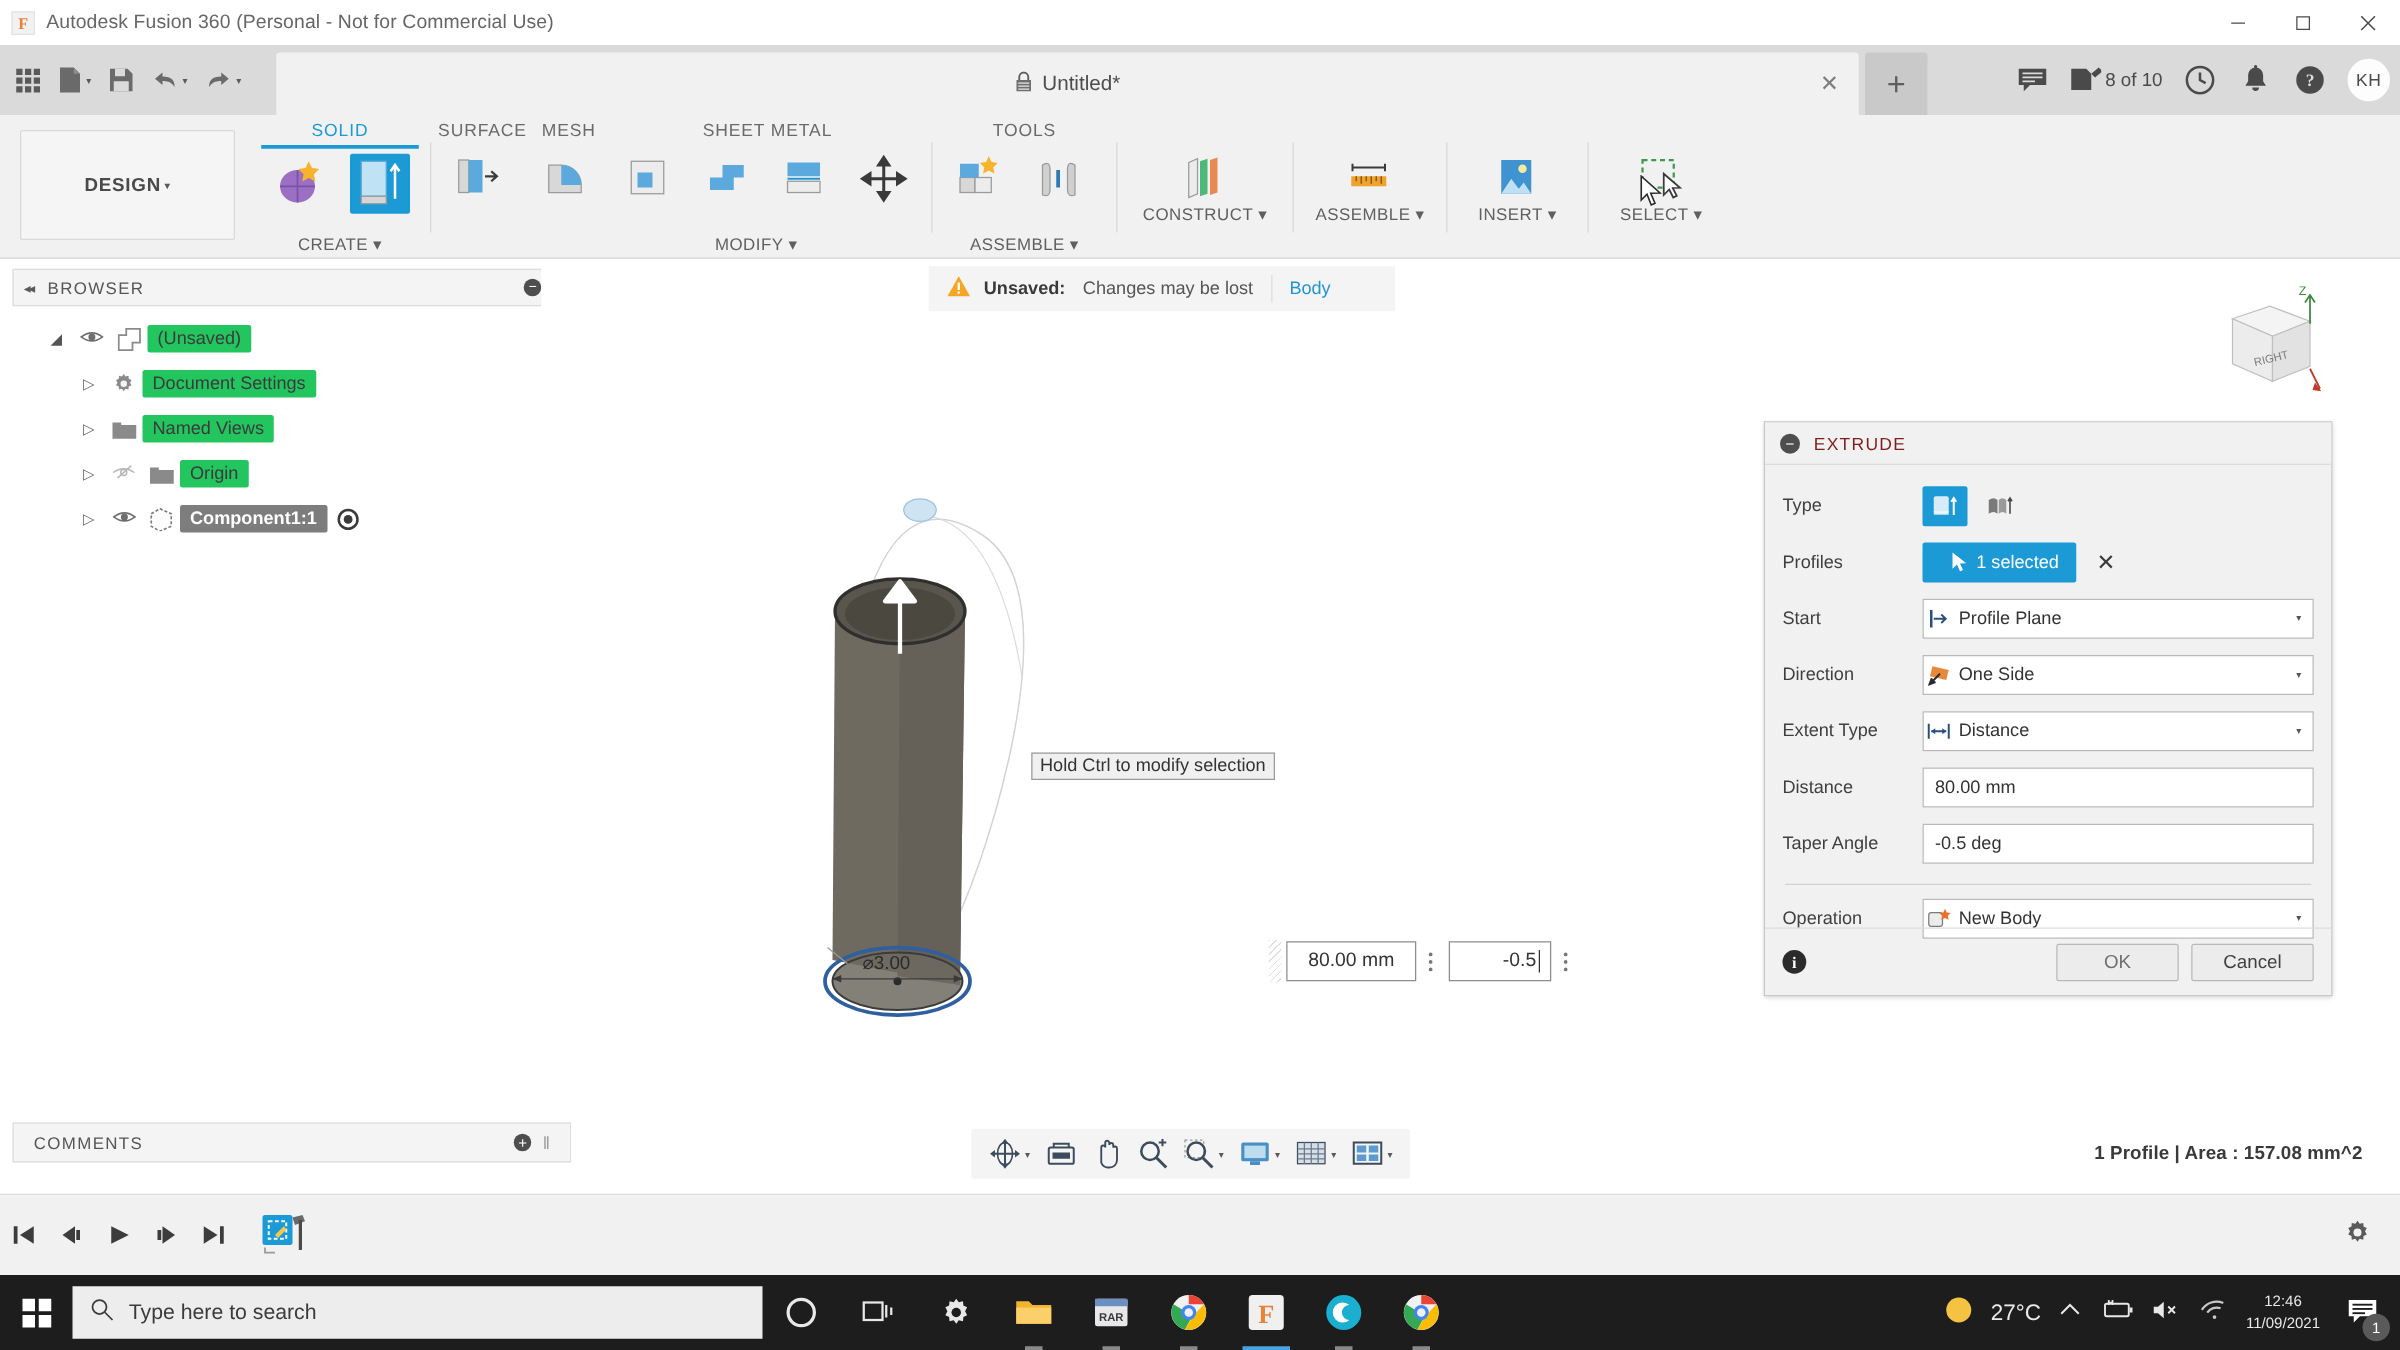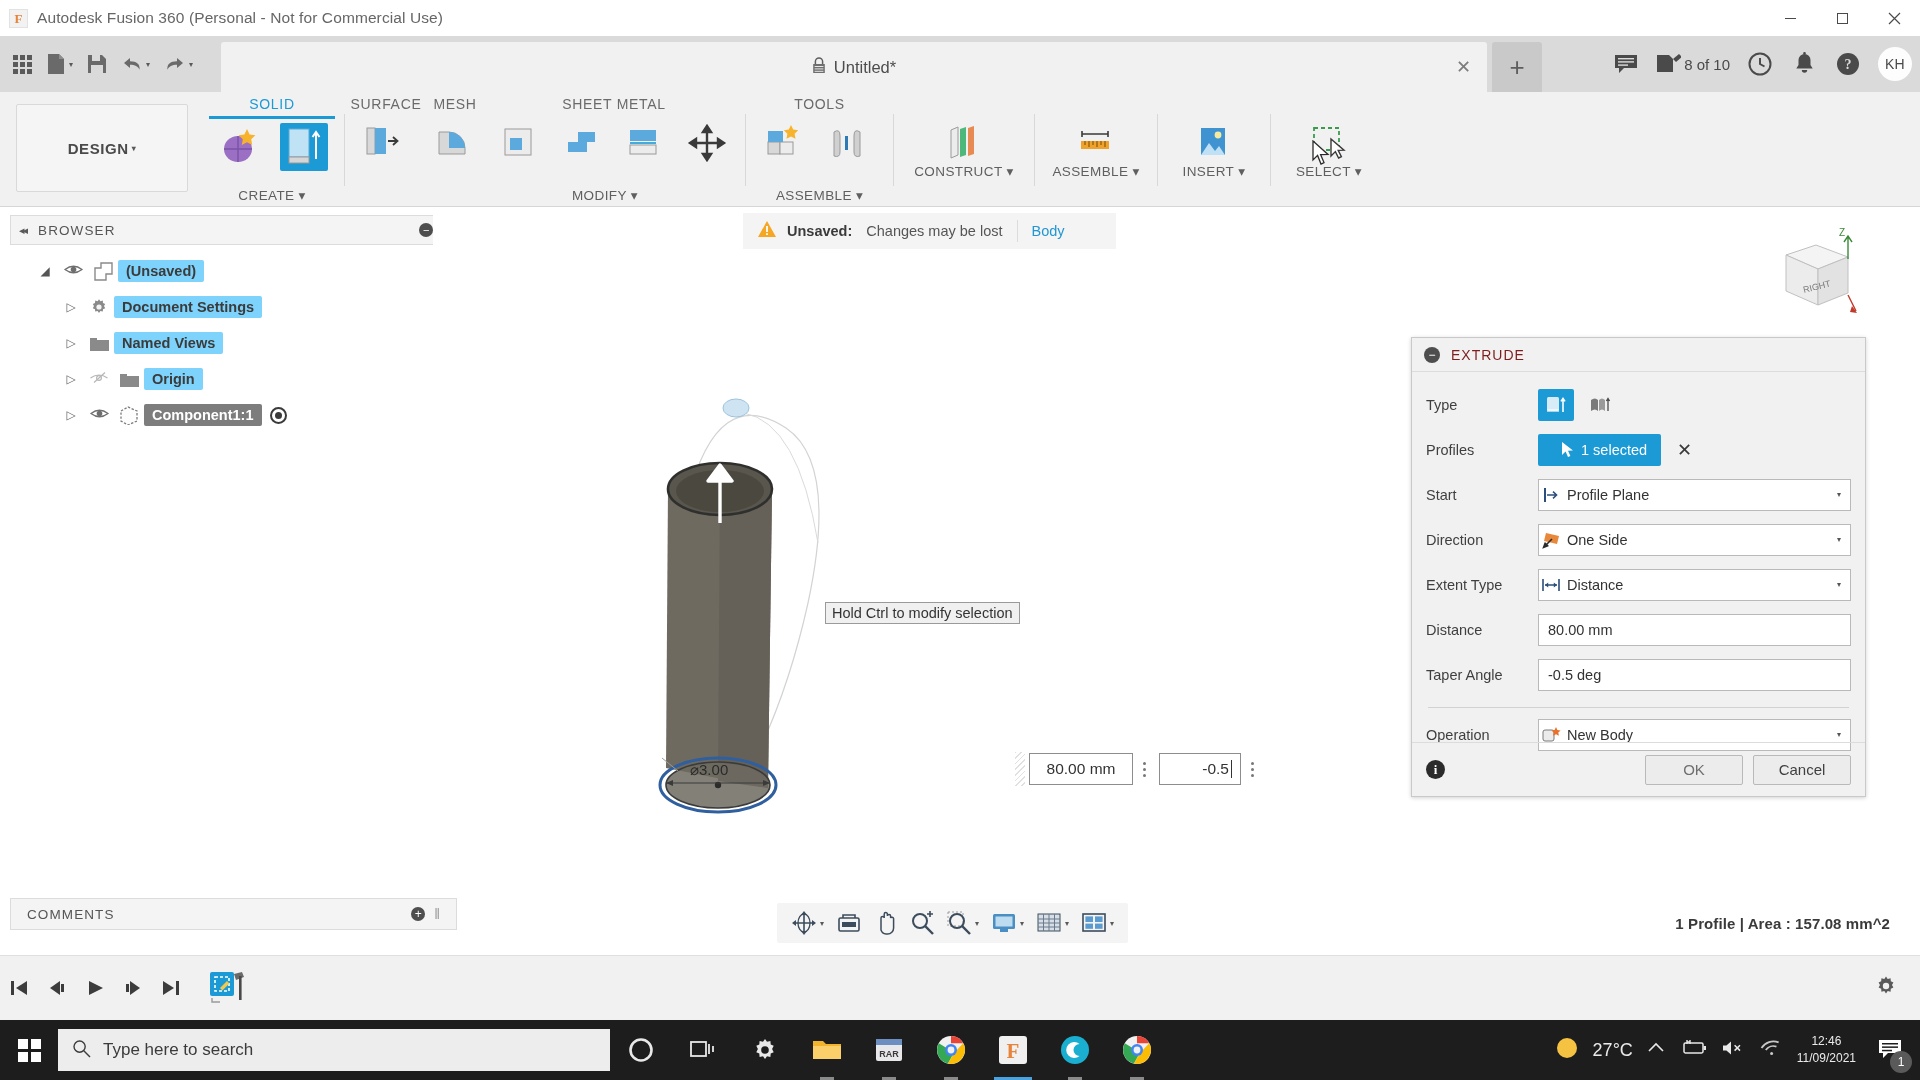--- a/index.html
+++ b/index.html
@@ -120,21 +120,21 @@
   }
   .bhead .grip { margin-left:9px; color:#9a9a9a; font-size:14px; }
 
   .btree { padding-top:8px; font-size:14.5px; color:#3b3b3b; }
   .brow { height:36px; display:flex; align-items:center; }
   .tri { width:26px; text-align:center; font-size:12px; color:#6b6b6b; }
   .tri.open { color:#555; }
   .eye { width:30px; text-align:center; color:#6e6e6e; font-size:14px; }
   .eye.off { color:#b7b7b7; }
   .nodeicon { width:30px; display:flex; align-items:center; justify-content:center; color:#808080; }
-  .nodelabel { padding:3px 8px; background:#7dd3fc; border-radius:2px;font-weight:bold; }
+  .nodelabel { padding:3px 8px; background:#22c55e; border-radius:2px; }
   .brow.sel .nodelabel { background:#7d7d7d; color:#fff; font-weight:bold; }
   .dot {
     margin-left:8px; width:17px; height:17px; border-radius:50%;
     border:2px solid #3a3a3a; display:flex; align-items:center; justify-content:center;
   }
   .dot i { width:7px; height:7px; border-radius:50%; background:#3a3a3a; display:block; }
 
   
   .viewport { position:absolute; left:433px; top:208px; width:1463px; height:700px; background:#ffffff; }
 

